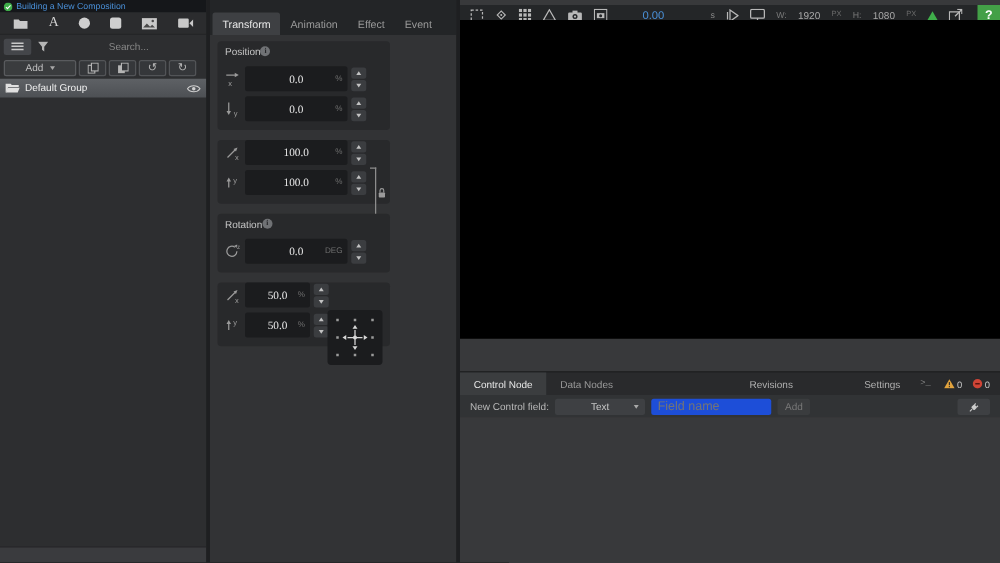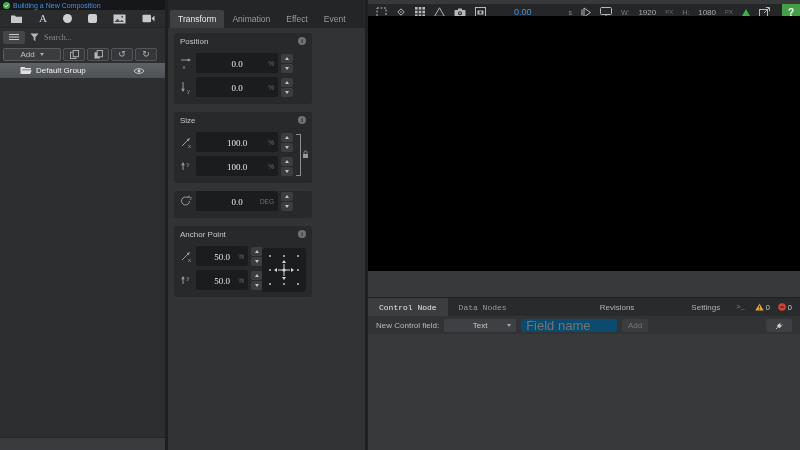--- a/index.html
+++ b/index.html
@@ -11,39 +11,39 @@
   }
   svg { display:block; }
 
   
   .left-panel { position:absolute; left:0; top:0; width:165px; height:450px; background:#2d2e30; }
   .title-strip { height:10px; background:#15171a; display:flex; align-items:center; gap:3px; padding-left:3px; }
   .title-text { color:#4a90d8; font-size:7px; white-space:nowrap; }
   .tools-row { height:18px; background:#2b2c2e; display:flex; align-items:center; justify-content:space-between; padding:0 10px; border-bottom:1px solid #242527; }
   .search-row { height:18px; display:flex; align-items:center; gap:5px; padding:0 3px; background:#2d2e30; }
   .hamburger-btn { width:22px; height:13px; background:#44464a; border-radius:2px; display:flex; align-items:center; justify-content:center; }
-  .search-input { flex:1; background:transparent; border:none; outline:none; color:#cccccc; font-size:8px; font-family:Liberation Serif, serif; min-width:0; }
+  .search-input { flex:1; background:transparent; border:none; outline:none; color:#cccccc; font-size:8px; font-family:Liberation Sans, sans-serif; min-width:0;text-align:center; }
   .search-input::placeholder { color:#878787; }
   .actions-row { height:17px; display:flex; align-items:center; gap:2px; padding:0 3px; }
   .add-btn { width:58px; height:13px; background:#3a3c3e; border:1px solid #595b5e; border-radius:2px; display:flex; align-items:center; justify-content:center; gap:5px; color:#c0c0c0; font-size:8px; }
   .tool-btn { width:22px; height:13px; background:#35373a; border:1px solid #525457; border-radius:2px; display:flex; align-items:center; justify-content:center; color:#b0b0b0; font-size:9px; line-height:9px; }
-  .group-row { height:15px; background:linear-gradient(#5e6165,#4d5054); display:flex; align-items:center; gap:4px; padding:0 20px; }
+  .group-row { height:15px; background:linear-gradient(#5e6165,#4d5054); display:flex; align-items:center; gap:4px; padding:0 4px; }
   .group-label { flex:1; color:#f0f0f0; font-size:8px; }
   .left-footer { position:absolute; left:0; bottom:0; width:165px; height:13px; background:#3a3b3e; border-top:1px solid #242527; }
   .vdiv1 { position:absolute; left:165px; top:0; width:3px; height:450px; background:#1e1f21; }
   .vdiv2 { position:absolute; left:365px; top:0; width:3px; height:450px; background:#1e1f21; }
 
   
   .props-panel { position:absolute; left:168px; top:0; width:197px; height:450px; background:#323335; }
   .tabs-strip { height:28px; background:#232527; display:flex; align-items:flex-end; padding-left:2px; }
   .ptab { height:18px; display:flex; align-items:center; padding:0 8px; font-size:8.5px; color:#9a9a9a; border-radius:2px 2px 0 0; }
   .ptab.active { background:#3e4043; color:#eaeaea; }
   .sections { padding:5px 6px; }
   .section { position:relative; width:138px; background:#28292b; border-radius:3px; margin-bottom:8px; padding-bottom:3px; }
-  .section-header { height:16px; display:flex; align-items:center; justify-content:space-between; padding:0 6px; color:#c6c6c6; font-size:8px; }
+  .section-header { height:16px; display:flex; align-items:center; padding:0 6px; color:#c6c6c6; font-size:8px; }
   .info-icon { width:8px; height:8px; border-radius:50%; background:#707275; color:#26272a; font-size:6px; font-weight:bold; text-align:center; line-height:8px; font-family:"Liberation Serif",serif; }
   .prow { display:flex; align-items:center; padding:0 5px; margin:4px 0; height:20px; }
   .axis-icon { width:14px; height:14px; margin-right:3px; flex:none; }
   .val-box { position:relative; height:20px; background:#1b1c1e; border-radius:2px; }
   .val-box.w82 { width:82px; } .val-box.w52 { width:52px; }
   .val-input { width:100%; height:100%; background:transparent; border:none; outline:none; color:#e8e8e8; font-size:9px; text-align:center; font-family:Liberation Serif, serif; }
   .unit { position:absolute; right:4px; top:50%; transform:translateY(-50%); color:#6f6f6f; font-size:6.5px; }
   .spinner { width:12px; margin-left:3px; display:flex; flex-direction:column; gap:1px; }
   .spin-btn { height:9px; background:#3b3d40; border-radius:2px; display:flex; align-items:center; justify-content:center; }
   .tri-up { width:0; height:0; border-left:2.5px solid transparent; border-right:2.5px solid transparent; border-bottom:3px solid #c2c2c2; }
@@ -63,33 +63,33 @@
   .dim-label { color:#787878; font-size:7px; }
   .dim-value { color:#a8a8a8; font-size:8px; }
   .dim-unit { color:#6a6a6a; font-size:6px; }
   .status-tri { width:0; height:0; border-left:4px solid transparent; border-right:4px solid transparent; border-bottom:7px solid #3fae4a; }
   .help-btn { width:18px; height:16px; background:#43a047; color:#ffffff; font-size:10px; font-weight:bold; display:flex; align-items:center; justify-content:center; margin-left:3px; }
   .preview { position:absolute; top:16px; left:0; width:432px; height:255px; background:#000000; }
   .inout-bar { position:absolute; top:271px; left:0; width:432px; height:26px; background:#2a2b2d; border-top:1px solid #1c1d1f; display:flex; align-items:center; justify-content:center; gap:4px; }
   .in-btn { width:65px; height:13px; background:#3a76b4; border-radius:2px; color:#e8f0f8; font-size:7.5px; display:flex; align-items:center; justify-content:center; }
   .out-btn { width:65px; height:13px; background:#3b3d3f; border-radius:2px; color:#9a9a9a; font-size:7.5px; display:flex; align-items:center; justify-content:center; }
   .node-header { position:absolute; top:297px; left:0; width:432px; height:19px; background:#292a2c; border-top:1px solid #1e1f21; display:flex; align-items:stretch; }
-  .node-tab { display:flex; align-items:center; padding:0 11px; font-size:8px; color:#9a9a9a;font-family:Liberation Mono, monospace; }
+  .node-tab { display:flex; align-items:center; padding:0 11px; font-size:8px; color:#9a9a9a; }
   .node-tab.active { background:#3b3d3f; color:#e5e5e5; }
   .nh-spacer { flex:1; }
   .nh-link { display:flex; align-items:center; color:#b0b0b0; font-size:8px; margin-right:16px;margin-left:41px; }
   .terminal-glyph { display:flex; align-items:center; color:#8a8a8a; font-size:7px; font-family:"Liberation Mono",monospace; margin-right:10px; }
   .count-group { display:flex; align-items:center; gap:2px; margin-right:8px; }
   .count-num { color:#c8c8c8; font-size:7.5px; }
   .err-dot { width:8px; height:8px; }
   .field-row { position:absolute; top:316px; left:0; width:432px; height:18px; background:#313335; display:flex; align-items:center; gap:5px; padding:0 8px; }
   .field-label { color:#b8b8b8; font-size:8px; white-space:nowrap; }
   .type-dd { position:relative; width:72px; height:13px; background:#3e4043; border-radius:2px; display:flex; align-items:center; justify-content:center; color:#c8c8c8; font-size:8px; }
   .type-dd .caret-down { position:absolute; right:5px; top:5px; }
-  .name-input { width:96px; height:13px; background:#0c4a6e; border:none; outline:none; border-radius:2px; color:#dddddd; font-size:13px; padding:0 5px; font-family:"Liberation Sans",sans-serif; }
+  .name-input { width:96px; height:13px; background:#1d4ed8; border:none; outline:none; border-radius:2px; color:#dddddd; font-size:10px; padding:0 5px; font-family:"Liberation Sans",sans-serif; }
   .name-input::placeholder { color:#757575; }
   .add-field-btn { width:26px; height:13px; background:#3a3c3e; border-radius:2px; color:#787878; font-size:8px; display:flex; align-items:center; justify-content:center; }
   .fr-spacer { flex:1; }
   .plug-btn { width:26px; height:13px; background:#3e4043; border-radius:2px; display:flex; align-items:center; justify-content:center; }
   .node-body { position:absolute; top:334px; left:0; width:432px; height:116px; background:#38393b; }
   .serif-a { font-family:"Liberation Serif",serif; font-size:11px; color:#d5d5d5; line-height:11px; }
   .circle-glyph { width:9px; height:9px; border-radius:50%; background:#cfcfcf; }
   .square-glyph { width:9px; height:9px; border-radius:2px; background:#cfcfcf; }
   .glyph-btn { font-size:9px; color:#b5b5b5; line-height:9px; }
 </style>
@@ -242,24 +242,20 @@
                 <span class="tri-up"></span>
               </span>
             <span class="spin-btn">
                 <span class="tri-down"></span>
               </span>
           </span>
         </div>
       </div>
 
       <div class="section">
-        <div class="section-header">
-          <span>Size</span>
-          <span class="info-icon">i</span>
-        </div>
         <div class="prow">
           <span class="axis-icon">
             <svg width="14" height="14" viewBox="0 0 14 14">
                 <path d="M3 11L9 5" stroke="#9a9a9a"></path>
                 <path d="M11 3L7.8 4.2 9.8 6.2z" fill="#9a9a9a"></path>
                 <text x="9" y="13" fill="#9a9a9a" font-size="6" font-family="Liberation Sans">x</text>
               </svg>
           </span>
           <span class="val-box w82">
             <input class="val-input" value="100.0" style="">
@@ -298,20 +294,24 @@
         <span class="link-bracket"></span>
         <span class="lock-wrap">
           <svg width="7" height="9" viewBox="0 0 7 9">
               <path d="M2 4V2.4a1.5 1.5 0 0 1 3 0V4" fill="none" stroke="#9a9a9a" stroke-width="0.9"></path>
               <rect x="1" y="4" width="5" height="4" rx="0.6" fill="#9a9a9a"></rect>
             </svg>
         </span>
       </div>
 
       <div class="section">
+        <div class="section-header">
+          <span>Rotation</span>
+          <span class="info-icon">i</span>
+        </div>
         <div class="prow">
           <span class="axis-icon">
             <svg width="14" height="14" viewBox="0 0 14 14">
                 <path d="M10.5 7a4 4 0 1 1-1.6-3.2" fill="none" stroke="#9a9a9a"></path>
                 <path d="M10.8 1.5l-2.4 1 1.8 1.8z" fill="#9a9a9a"></path>
                 <text x="10.5" y="5.5" fill="#9a9a9a" font-size="5" font-family="Liberation Sans">z</text>
               </svg>
           </span>
           <span class="val-box w82">
             <input class="val-input" value="0.0" style="">
@@ -322,24 +322,20 @@
                 <span class="tri-up"></span>
               </span>
             <span class="spin-btn">
                 <span class="tri-down"></span>
               </span>
           </span>
         </div>
       </div>
 
       <div class="section">
-        <div class="section-header">
-          <span>Anchor Point</span>
-          <span class="info-icon">i</span>
-        </div>
         <div class="prow">
           <span class="axis-icon">
             <svg width="14" height="14" viewBox="0 0 14 14">
                 <path d="M3 11L9 5" stroke="#9a9a9a"></path>
                 <path d="M11 3L7.8 4.2 9.8 6.2z" fill="#9a9a9a"></path>
                 <text x="9" y="13" fill="#9a9a9a" font-size="6" font-family="Liberation Sans">x</text>
               </svg>
           </span>
           <span class="val-box w52">
             <input class="val-input" value="50.0" style="">

